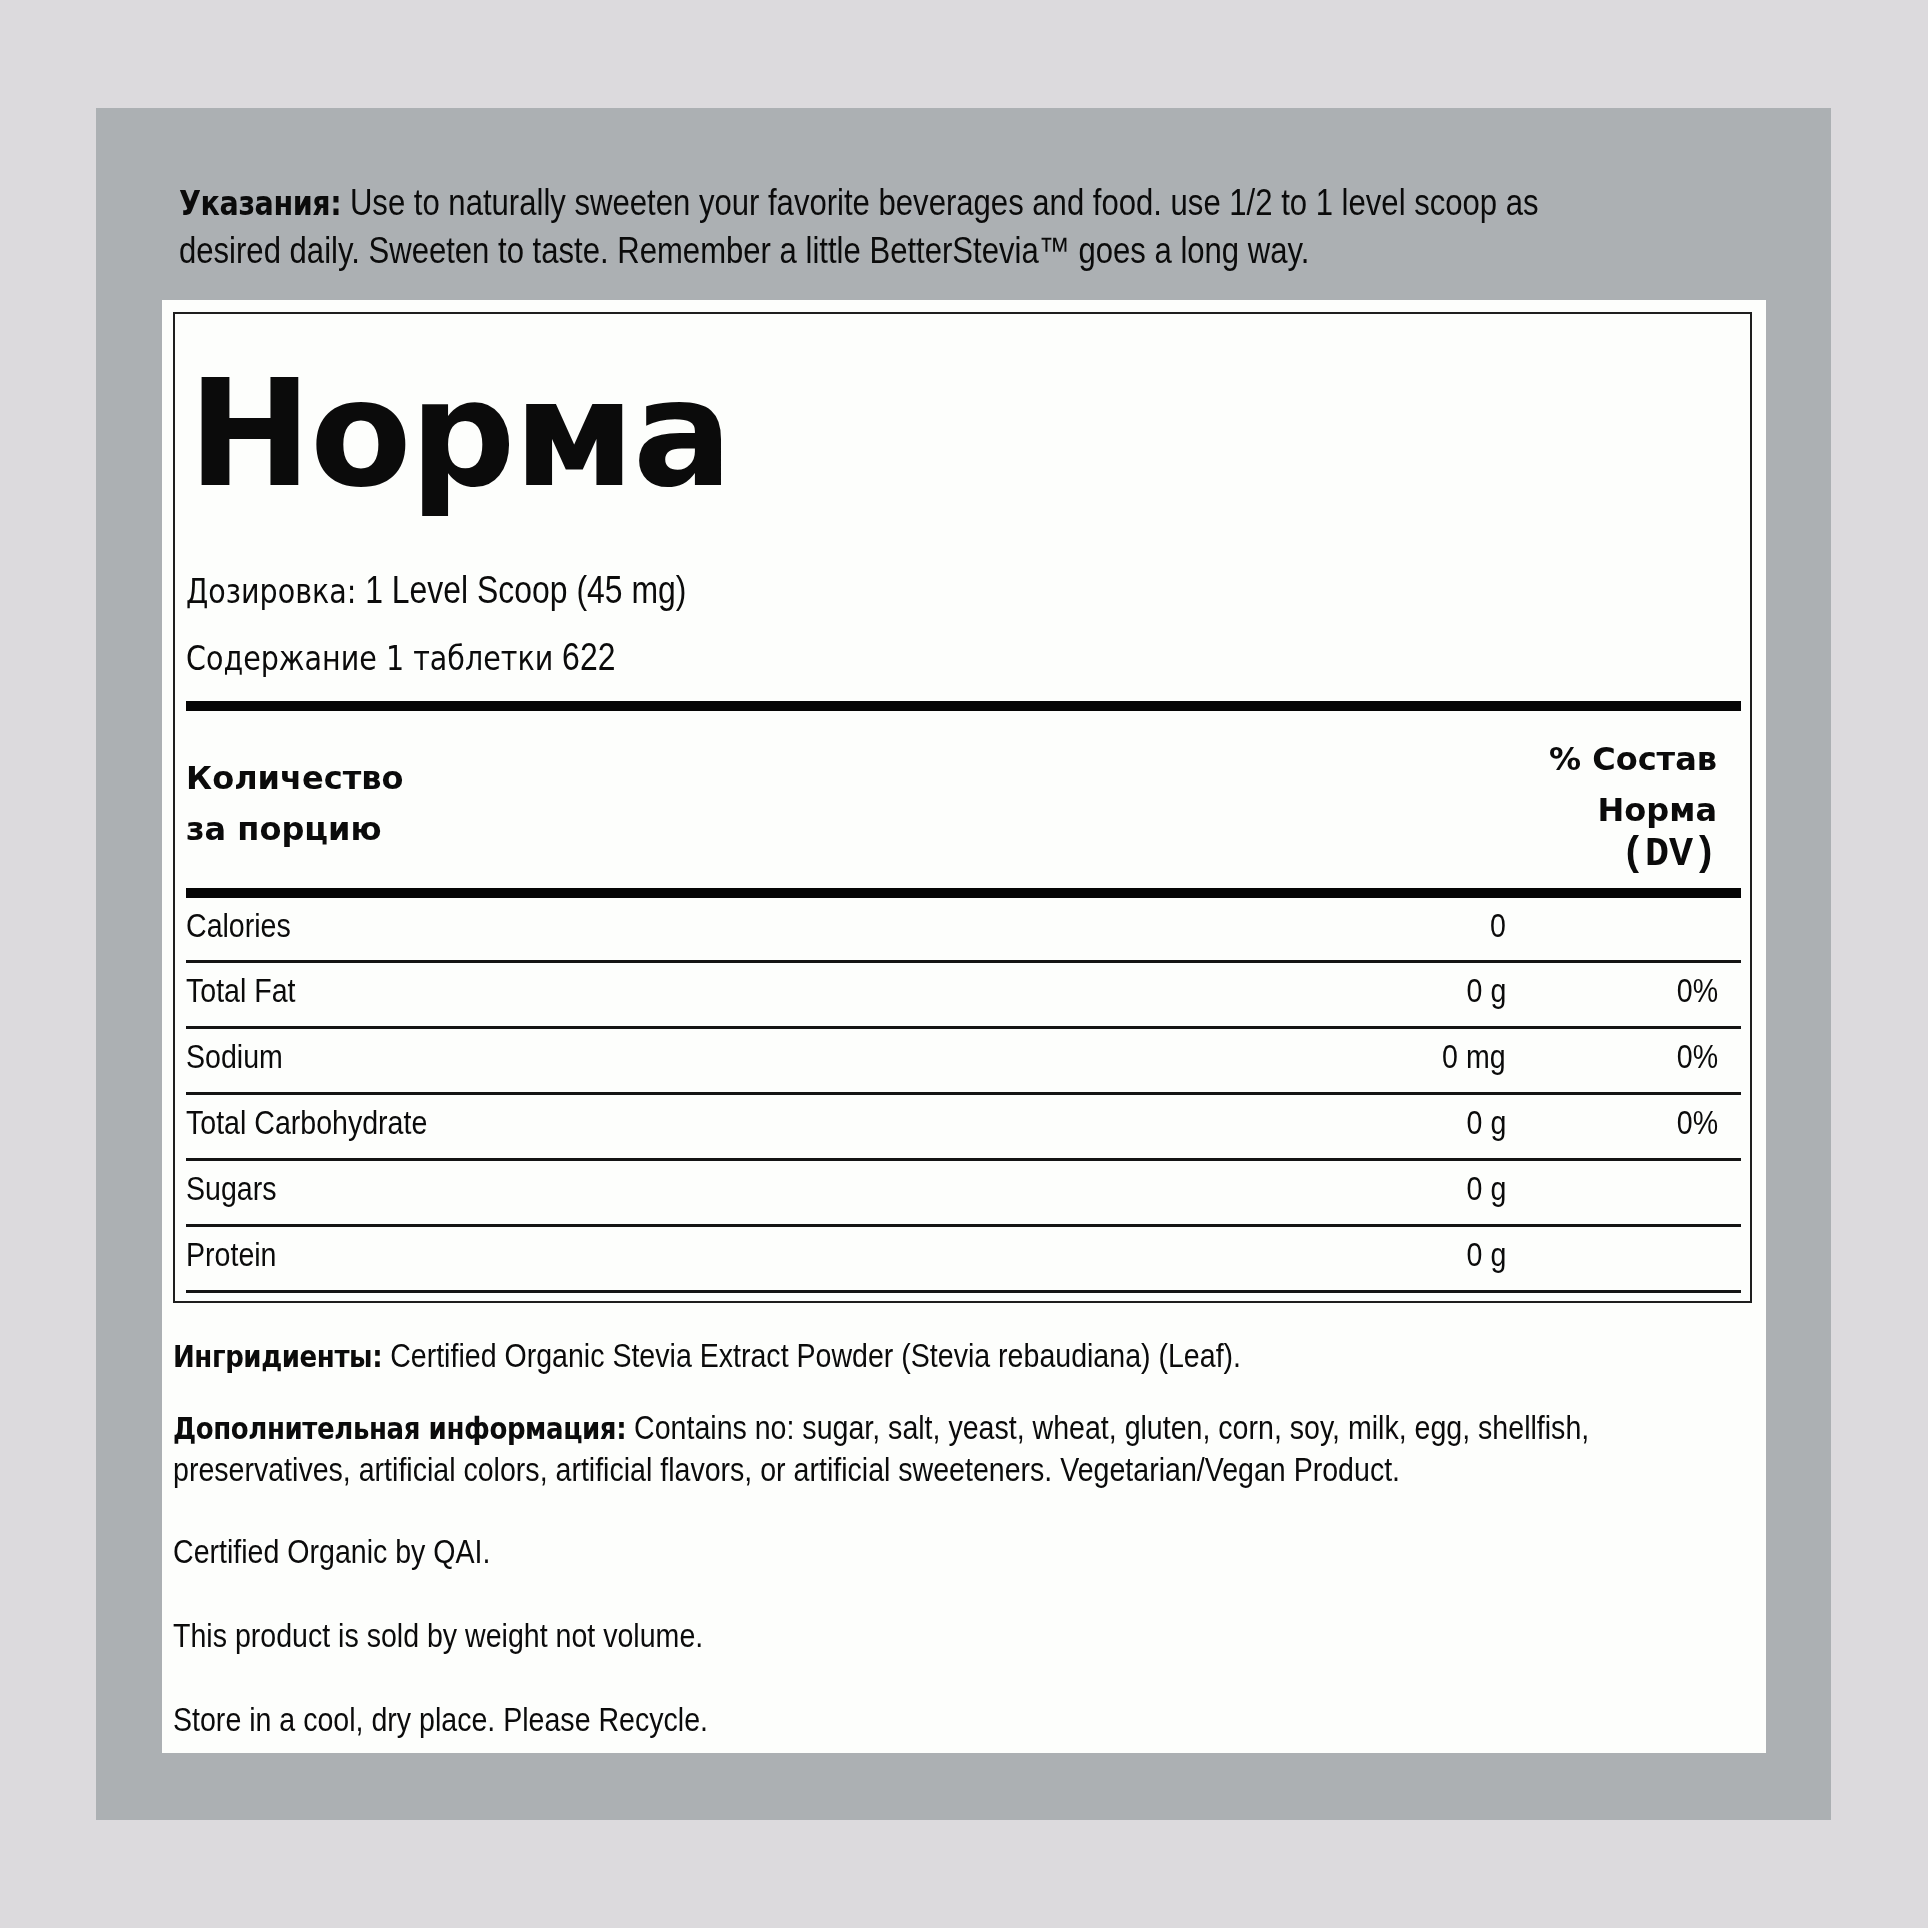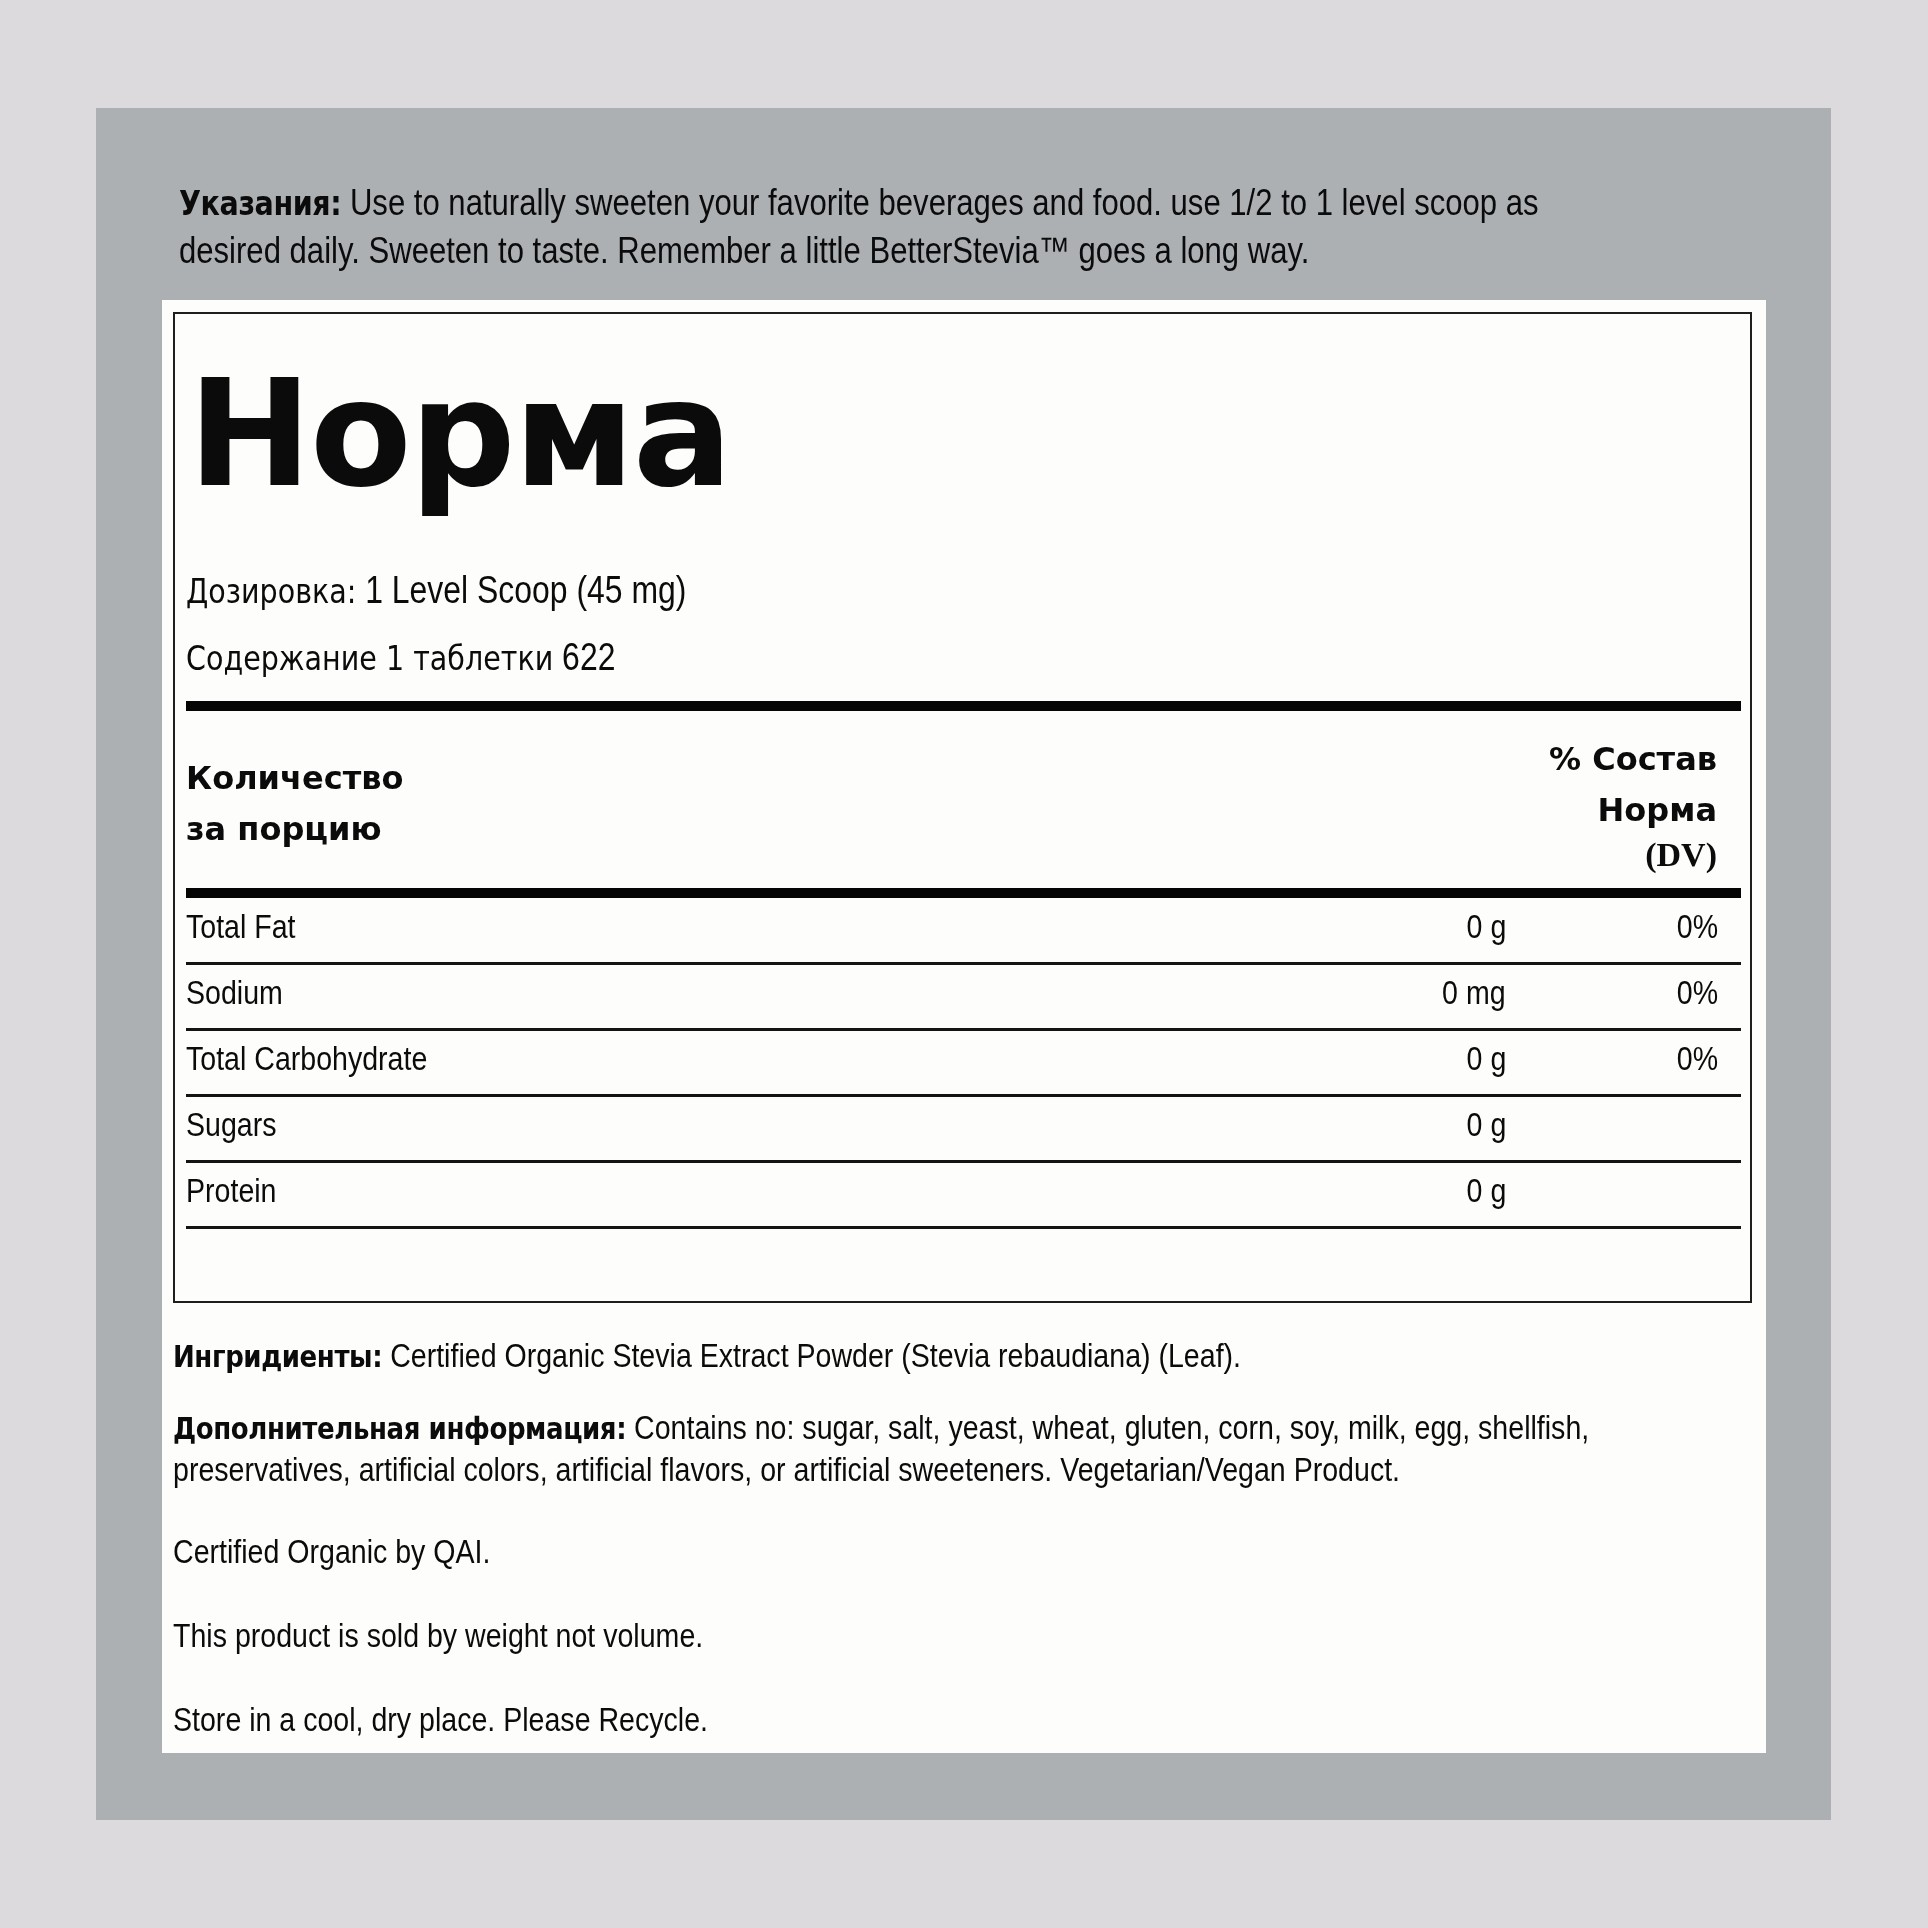--- a/index.html
+++ b/index.html
@@ -46,26 +46,32 @@
 
 <div class="abs rule-thick" style="top:701px;"></div>
 
 <div class="abs col-head" style="left:186px; top:753px;">
   <div>Количество</div>
   <div>за порцию</div>
 </div>
 <div class="abs col-head" style="right:211px; top:734px; text-align:right;">
   <div>% Состав</div>
   <div>Норма</div>
-  <div style="font-family:Liberation Serif, serif; font-size:34px; line-height:38px;">(DV)</div>
+  <div style="font-family:Liberation Mono, monospace; font-size:40px; line-height:38px;">(DV)</div>
 </div>
 
 <div class="abs rule-thick" style="top:888px;"></div>
 
 <div class="abs" style="left:186px; top:898px; width:1555px;">
+  <div style="position:relative;height:64px;">
+    <div class="abs row-text cond" style="left:0;top:7.5px;">Calories</div>
+    <div class="abs row-text cond-r" style="right:235px;top:7.5px;">0</div>
+    <div class="abs row-text cond-r" style="right:22.6px;top:7.5px;"></div>
+    <div class="abs rule-thin" style="left:0;top:62px;"></div>
+  </div>
   <div style="position:relative;height:66px;">
     <div class="abs row-text cond" style="left:0;top:9.4px;">Total Fat</div>
     <div class="abs row-text cond-r" style="right:235px;top:9.4px;">0 g</div>
     <div class="abs row-text cond-r" style="right:22.6px;top:9.4px;">0%</div>
     <div class="abs rule-thin" style="left:0;top:64px;"></div>
   </div>
   <div style="position:relative;height:66px;">
     <div class="abs row-text cond" style="left:0;top:9.4px;">Sodium</div>
     <div class="abs row-text cond-r" style="right:235px;top:9.4px;">0 mg</div>
     <div class="abs row-text cond-r" style="right:22.6px;top:9.4px;">0%</div>

